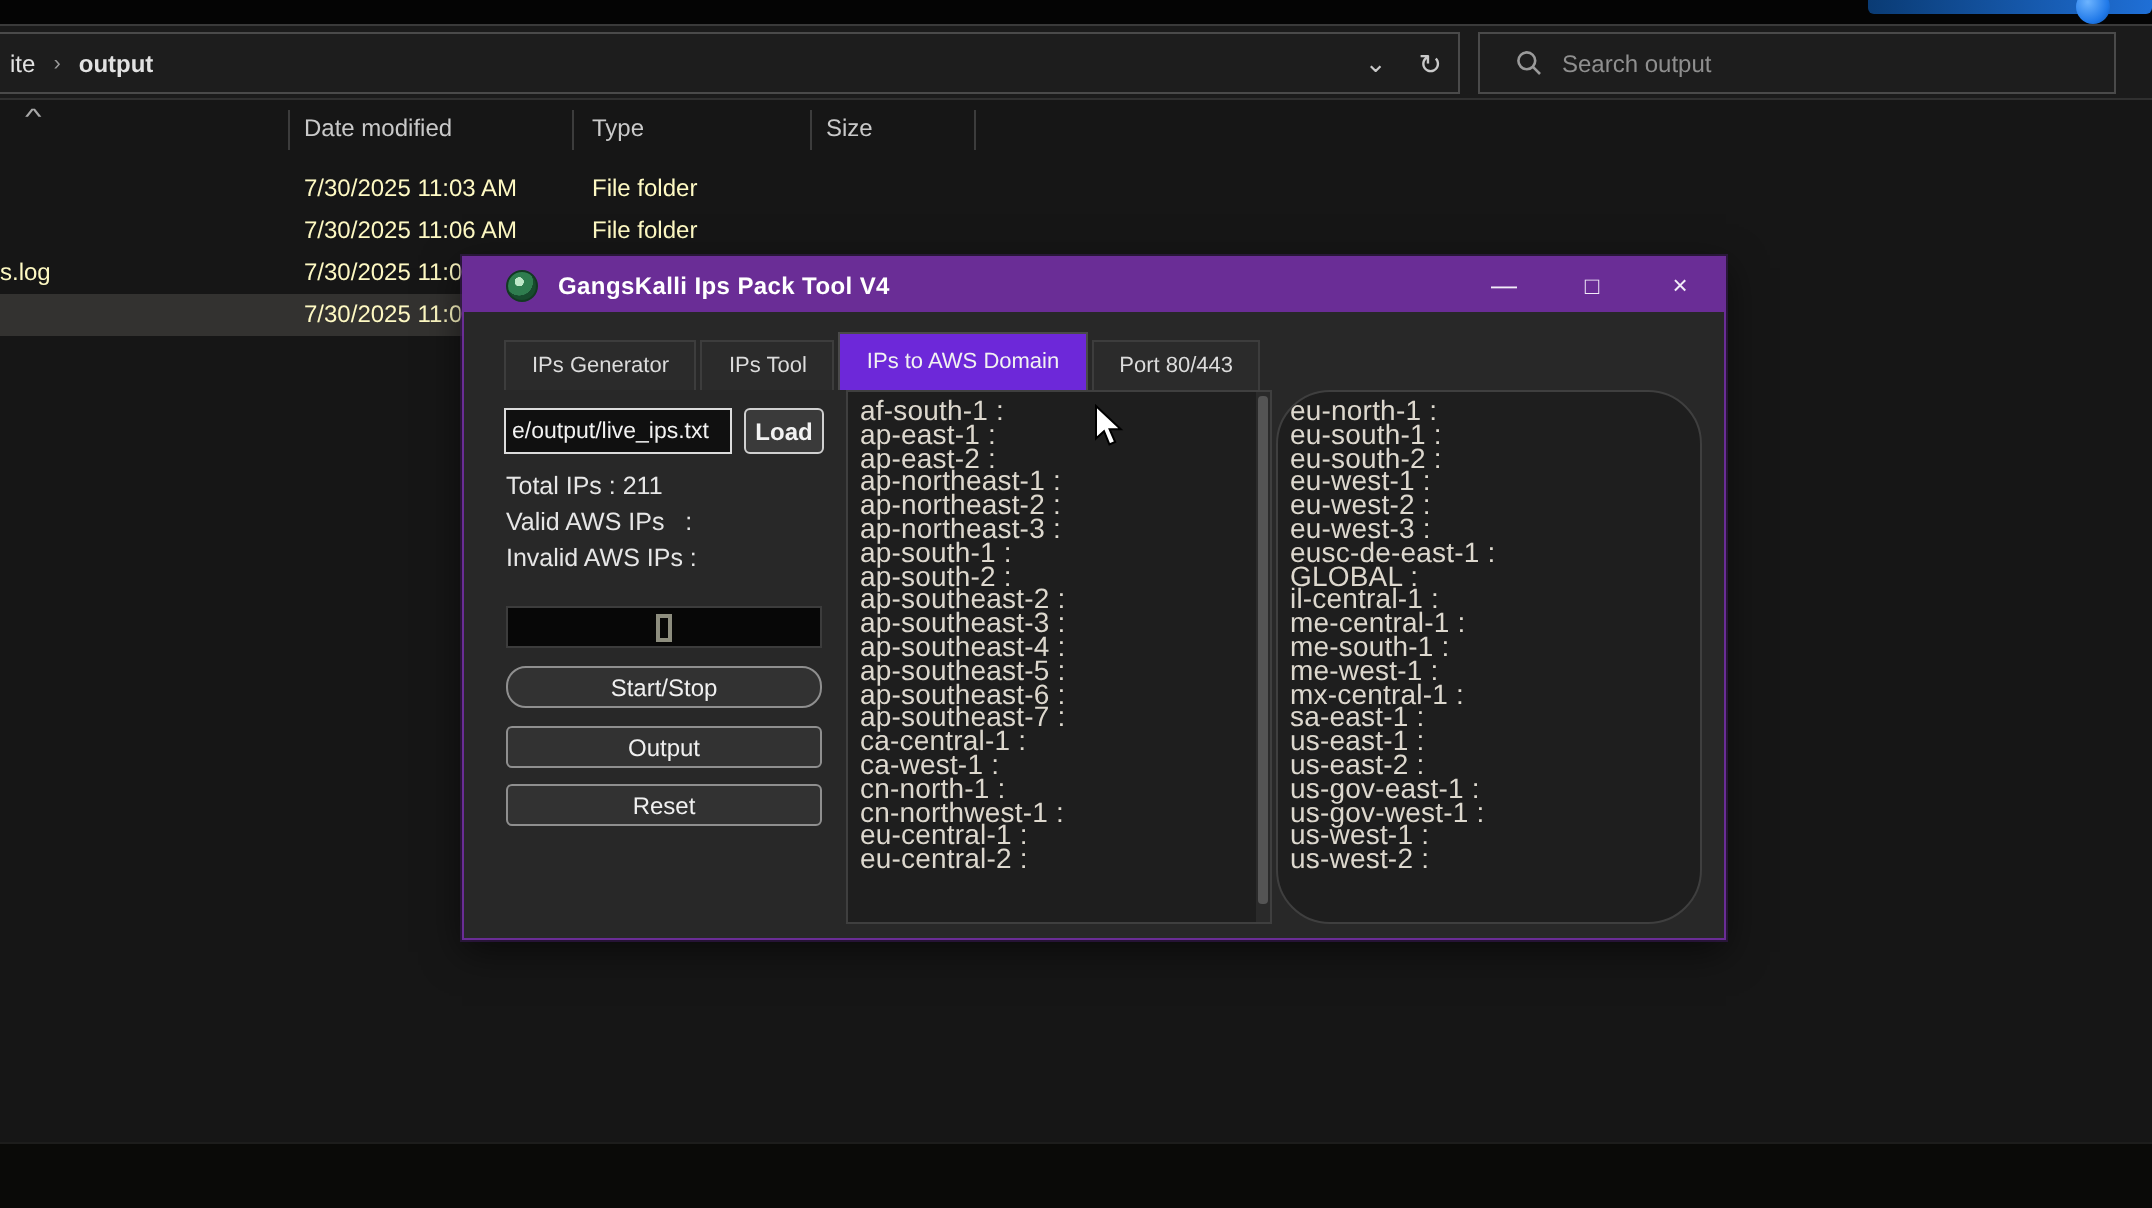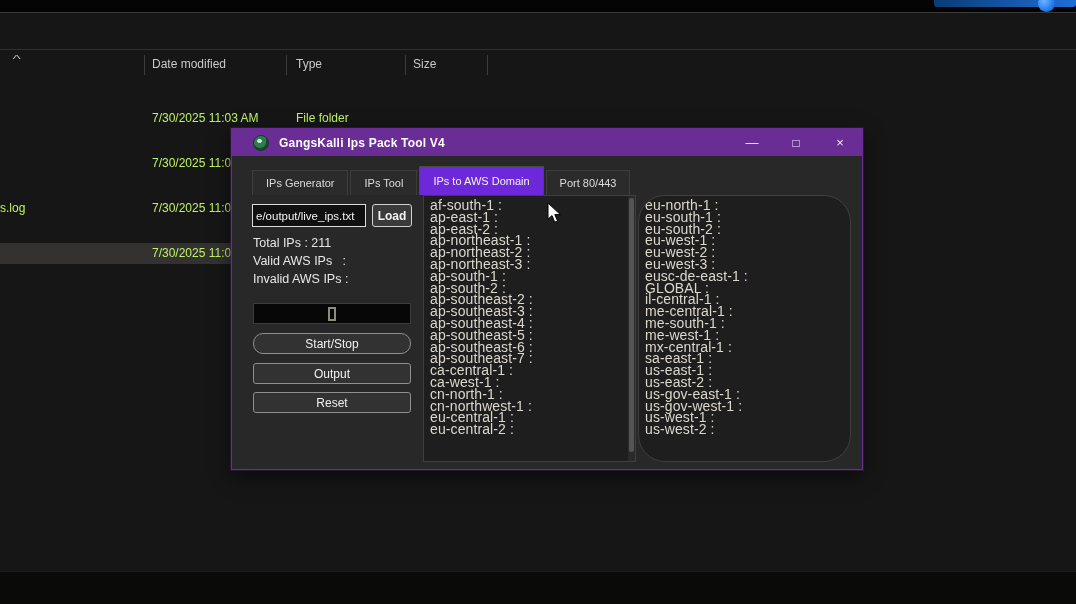--- a/index.html
+++ b/index.html
@@ -36,21 +36,21 @@
   .search-ph { color:#8f8f8f; font-size:12px; }
 
   .pane-divider { position:absolute; left:0; top:49px; width:1076px; height:1px; background:#303030; }
 
   .hdr-row { position:absolute; left:0; top:53px; width:1076px; height:24px; color:#c9c9c9; font-size:12px; }
   .hdr-cell { position:absolute; top:4px; }
   .hdr-sep { position:absolute; top:2px; width:1px; height:20px; background:#3c3c3c; }
   .sort-caret { position:absolute; left:14px; top:0px; color:#a8a8a8; font-size:11px; transform:scaleX(1.6); }
 
   .file-rows { position:absolute; left:0; top:84px; width:1076px; }
-  .file-row { position:relative; height:21px; color:#bef264; font-size:12px;margin-top:24px; }
+  .file-row { position:relative; height:21px; color:#fef9c3; font-size:12px; }
   .file-row.selected { background:#333230; width:240px; }
   .fr-name { position:absolute; left:0px;  top:3px; }
   .fr-date { position:absolute; left:152px; top:3px; }
   .fr-type { position:absolute; left:296px; top:3px; }
 
   .bottom-strip { position:absolute; left:0; top:572px; width:1076px; height:32px; background:#0a0a08; }
   .bottom-line  { position:absolute; left:0; top:571px; width:1076px; height:1px; background:#1d1d1c; }
 
   
   .video-progress { position:absolute; left:934px; top:0; width:142px; height:7px;
@@ -123,20 +123,40 @@
 <body>
 
 <div id="screen">
 
   <div class="top-strip"></div>
   <div class="video-progress"></div>
   <div class="video-dot"></div>
   <div class="top-line"></div>
   <div class="explorer-body"></div>
 
+  <div class="addr-row">
+    <div class="addr-box">
+      <div class="crumbs">
+        <span>ite</span>
+        <span class="crumb-sep">›</span>
+        <span class="crumb-cur">output</span>
+      </div>
+      <div class="addr-icons">
+        <span class="chev">⌄</span>
+        <span class="refresh">↻</span>
+      </div>
+    </div>
+    <div class="search-box">
+      <svg width="13" height="13" viewBox="0 0 13 13">
+        <circle cx="5.4" cy="5.4" r="4.2" fill="none" stroke="#9a9a9a" stroke-width="1.3"></circle>
+        <line x1="8.6" y1="8.6" x2="12" y2="12" stroke="#9a9a9a" stroke-width="1.3"></line>
+      </svg>
+      <span class="search-ph">Search output</span>
+    </div>
+  </div>
 
   <div class="pane-divider"></div>
 
   <div class="hdr-row">
     <span class="sort-caret">^</span>
     <span class="hdr-sep" style="left:144px"></span>
     <span class="hdr-cell" style="left:152px">Date modified</span>
     <span class="hdr-sep" style="left:286px"></span>
     <span class="hdr-cell" style="left:296px">Type</span>
     <span class="hdr-sep" style="left:405px"></span>

